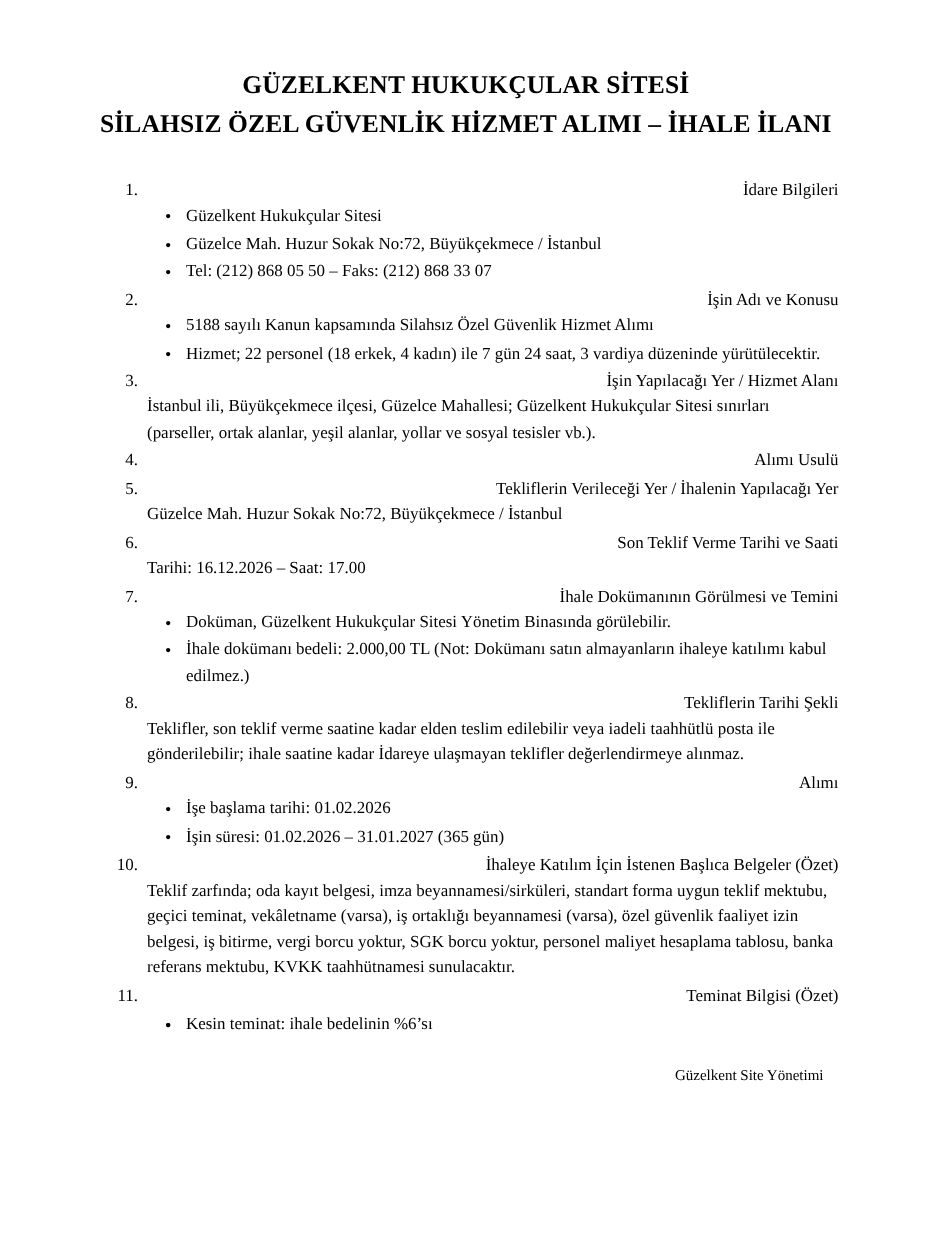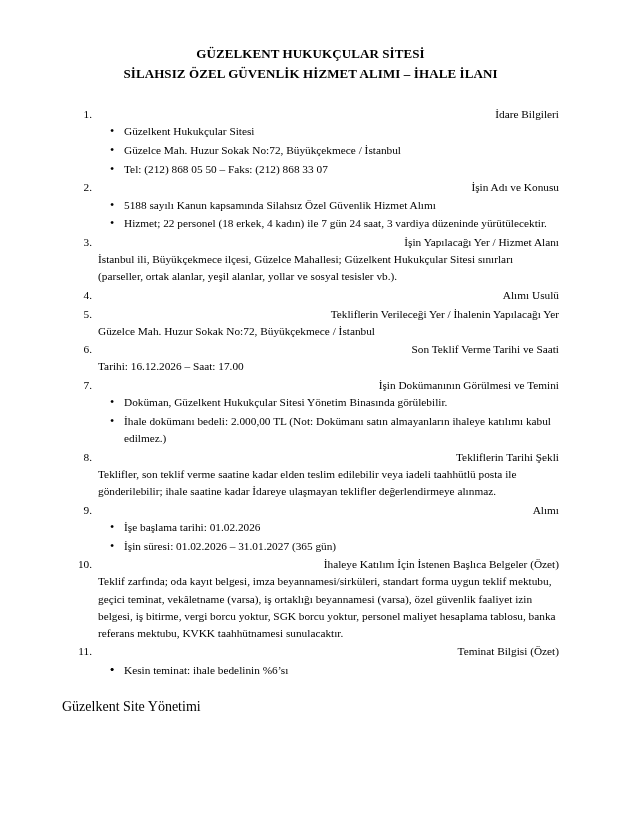--- a/index.html
+++ b/index.html
@@ -16,21 +16,21 @@
   }
   .page {
     position: relative;
     width: 621px;
     height: 837px;
     box-sizing: border-box;
     padding: 44px 62px 0 62px;
   }
   .doc-title {
     text-align: center;
-    font-size: 13px;
+    font-size: 17px;
     line-height: 1.55;
     font-weight: 700;
     letter-spacing: .1px;
   }
   .doc-title div {
     white-space: nowrap;
   }
   .title-gap {
     height: 22px;
   }
@@ -75,23 +75,23 @@
   }
   ul.bullets > li > .dot {
     position: absolute;
     left: -14px;
     top: -1px;
     font-size: 12px;
     line-height: 1.52;
   }
   .sig {
     margin-top: 20px;
-    text-align: left;
+    text-align: right;
     padding-right: 10px;
-    font-size: 14px;
+    font-size: 10px;
   }
 </style>
 </head>
 <body>
 
 <div class="page">
 
   <div class="doc-title">
     <div>GÜZELKENT HUKUKÇULAR SİTESİ</div>
     <div>SİLAHSIZ ÖZEL GÜVENLİK HİZMET ALIMI – İHALE İLANI</div>
@@ -138,21 +138,21 @@
     </li>
 
     <li>
       <span class="num">6.</span>
       <span class="li-head">Son Teklif Verme Tarihi ve Saati</span>
       <span class="li-text">Tarihi: 16.12.2026 – Saat: 17.00</span>
     </li>
 
     <li>
       <span class="num">7.</span>
-      <span class="li-head">İşin Dokümanının Görülmesi ve Temini</span>
+      <span class="li-head">İhale Dokümanının Görülmesi ve Temini</span>
       <ul class="bullets">
         <li><span class="dot">•</span><span>Doküman, Güzelkent Hukukçular Sitesi Yönetim Binasında görülebilir.</span></li>
         <li><span class="dot">•</span><span>İhale dokümanı bedeli: 2.000,00 TL (Not: Dokümanı satın almayanların ihaleye katılımı kabul edilmez.)</span></li>
       </ul>
     </li>
 
     <li>
       <span class="num">8.</span>
       <span class="li-head">Tekliflerin Tarihi Şekli</span>
       <span class="li-text">Teklifler, son teklif verme saatine kadar elden teslim edilebilir veya iadeli taahhütlü posta ile gönderilebilir; ihale saatine kadar İdareye ulaşmayan teklifler değerlendirmeye alınmaz.</span>

